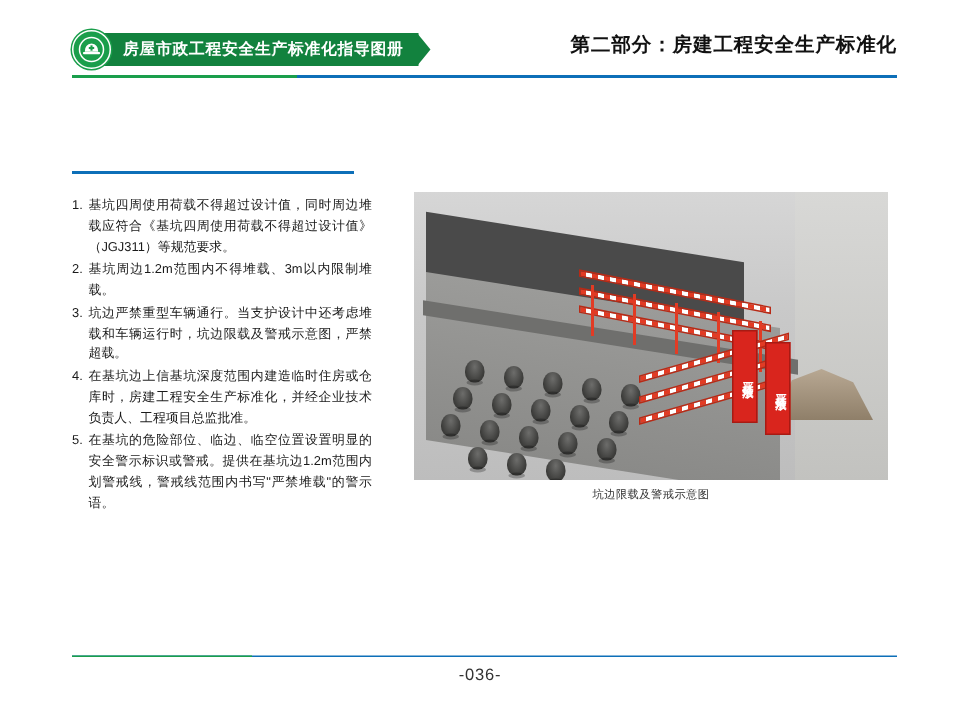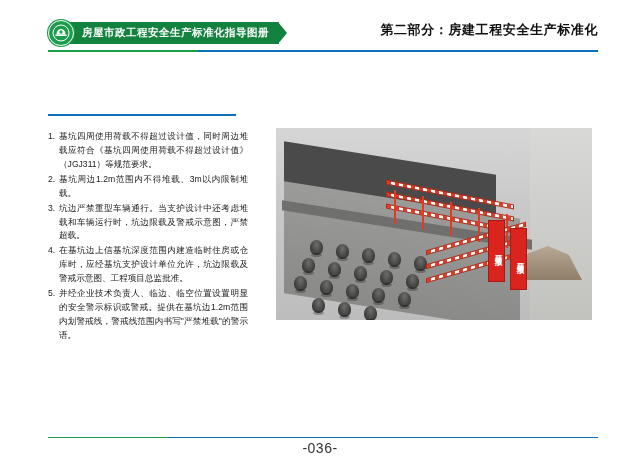--- a/index.html
+++ b/index.html
@@ -238,21 +238,21 @@
     left: 48px;
     bottom: 34px;
     width: 120px; height: 1.5px;
     background: #1a9e4b;
   }
   .page-number {
     position: absolute;
     left: 0; right: 0;
     bottom: 16px;
     text-align: center;
-    font-size: 14px;
+    font-size: 11px;
     color: #333333;
     letter-spacing: 0.5px;
   }
 </style>
 </head>
 <body>
 
 <div class="page">
 
   <div class="header">
@@ -284,25 +284,25 @@
     <div class="para">
       <span class="para-num">2.</span>
       <span class="para-body">基坑周边1.2m范围内不得堆载、3m以内限制堆载。</span>
     </div>
     <div class="para">
       <span class="para-num">3.</span>
       <span class="para-body">坑边严禁重型车辆通行。当支护设计中还考虑堆载和车辆运行时，坑边限载及警戒示意图，严禁超载。</span>
     </div>
     <div class="para">
       <span class="para-num">4.</span>
-      <span class="para-body">在基坑边上信基坑深度范围内建造临时住房或仓库时，应经基坑支护设计单位允许，坑边限载及警戒示意图、工程项目总监批准。</span>
+      <span class="para-body">在基坑边上信基坑深度范围内建造临时住房或仓库时，房建工程安全生产标准化，并经企业技术负责人、工程项目总监批准。</span>
     </div>
     <div class="para">
       <span class="para-num">5.</span>
-      <span class="para-body">并经企业技术负责人、临边、临空位置设置明显的安全警示标识或警戒。提供在基坑边1.2m范围内划警戒线，警戒线范围内书写"严禁堆载"的警示语。</span>
+      <span class="para-body">在基坑的危险部位、临边、临空位置设置明显的安全警示标识或警戒。提供在基坑边1.2m范围内划警戒线，警戒线范围内书写"严禁堆载"的警示语。</span>
     </div>
   </div>
 
   <div class="figure">
     <div class="figure-img">
       <div class="sky"></div>
       <div class="ground-right"></div>
 
       <div class="pit-wall"></div>
       <div class="pit-floor"></div>
@@ -338,19 +338,20 @@
 
       <div class="barrier" style="left:150px; top:108px; width:100px; height:5px; transform:skewY(-16deg);"></div>
       <div class="barrier" style="left:150px; top:122px; width:100px; height:5px; transform:skewY(-16deg);"></div>
       <div class="barrier" style="left:150px; top:136px; width:100px; height:5px; transform:skewY(-16deg);"></div>
 
       <div class="soil-heap"></div>
 
       <div class="banner-red" style="left:212px; top:92px; height:62px;">严禁堆放</div>
       <div class="banner-red" style="left:234px; top:100px; height:62px;">严禁堆放</div>
     </div>
+    <div class="figure-caption">坑边限载及警戒示意图</div>
   </div>
 
   <div class="footer-rule"></div>
   <div class="footer-rule-accent"></div>
   <div class="page-number">-036-</div>
 
 </div>
 
 </body></html>

